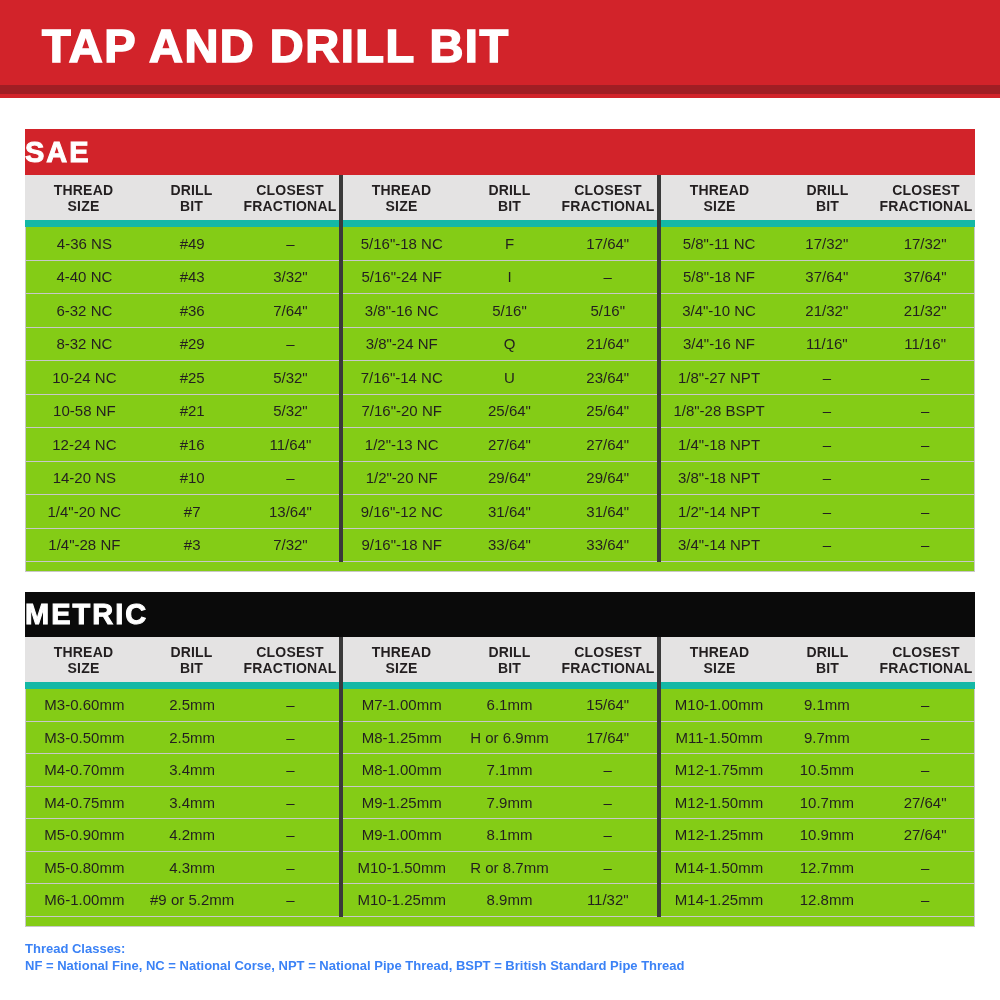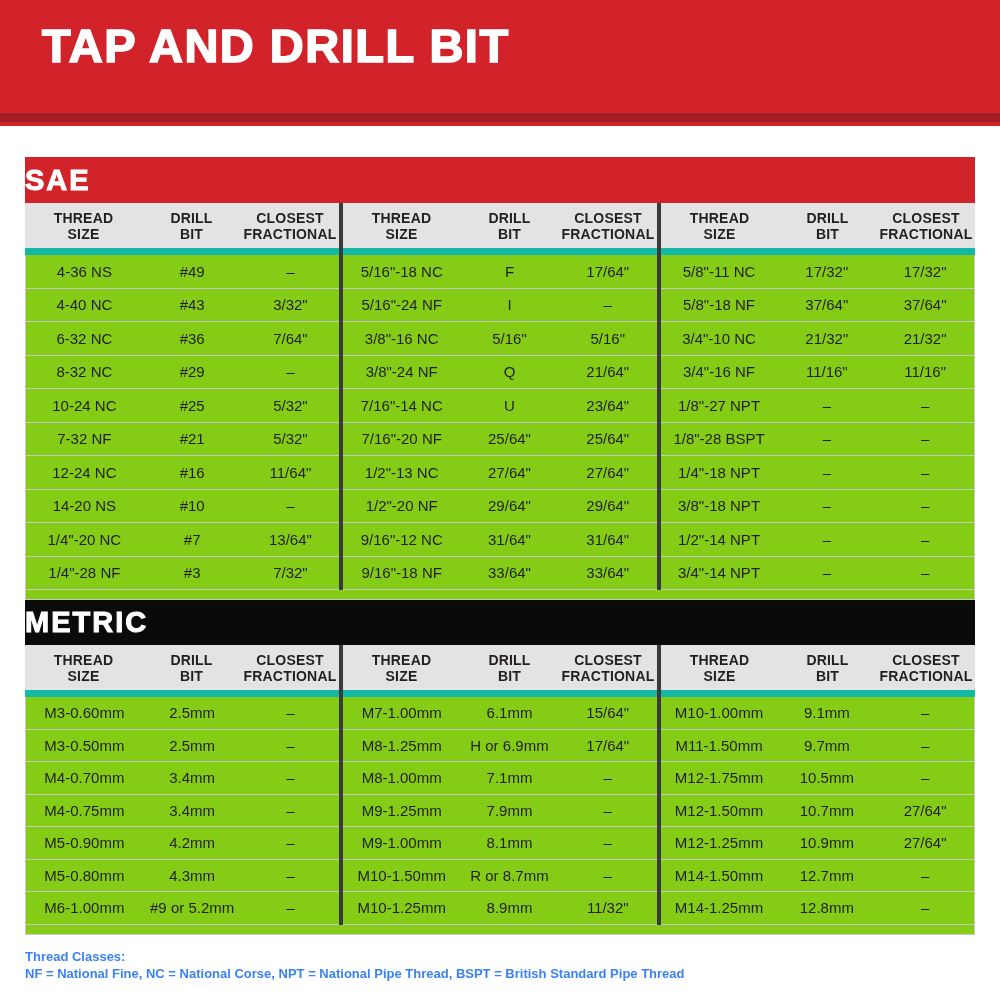--- a/index.html
+++ b/index.html
@@ -4,35 +4,35 @@
 <style>
   html, body { margin: 0; padding: 0; }
   body {
     width: 1000px; height: 1000px;
     background: #ffffff;
     font-family: "Liberation Sans", "DejaVu Sans", sans-serif;
     overflow: hidden;
   }
   
   .masthead {
-    height: 113px; background: #D2232A;
+    height: 85px; background: #D2232A;
     box-sizing: border-box; padding: 24px 0 0 42px;
   }
   .masthead-title div {
     color: #ffffff; font-weight: bold;
     font-size: 47px; line-height: 43px; letter-spacing: 1.5px;
     -webkit-text-stroke: 1.6px #ffffff;
   }
   .strip-dark { height: 9px; background: #A01E24; }
   .strip-red  { height: 4px; background: #D2232A; }
 
   
   .section { margin: 0 25px; }
   .sae-section { margin-top: 31px; }
-  .metric-section { margin-top: 0; }
+  .metric-section { margin-top: 20px; }
 
   .banner {
     height: 46px; display: flex; align-items: center; justify-content: flex-start;
     color: #ffffff; font-size: 29px; font-weight: bold; letter-spacing: 2px;
     -webkit-text-stroke: 1px #ffffff;
   }
   .banner-red { background: #D2232A; }
   .banner-black { background: #0A0A0A; height: 45px; }
 
   
@@ -183,21 +183,21 @@
         <div class="vdiv"></div>
         <div class="tcell">7/16"-14 NC</div>
         <div class="tcell">U</div>
         <div class="tcell">23/64"</div>
         <div class="vdiv"></div>
         <div class="tcell">1/8"-27 NPT</div>
         <div class="tcell">–</div>
         <div class="tcell">–</div>
       </div>
       <div class="grid-row trow">
-        <div class="tcell">7-32 NF</div>
+        <div class="tcell">10-58 NF</div>
         <div class="tcell">#21</div>
         <div class="tcell">5/32"</div>
         <div class="vdiv"></div>
         <div class="tcell">7/16"-20 NF</div>
         <div class="tcell">25/64"</div>
         <div class="tcell">25/64"</div>
         <div class="vdiv"></div>
         <div class="tcell">1/8"-28 BSPT</div>
         <div class="tcell">–</div>
         <div class="tcell">–</div>

